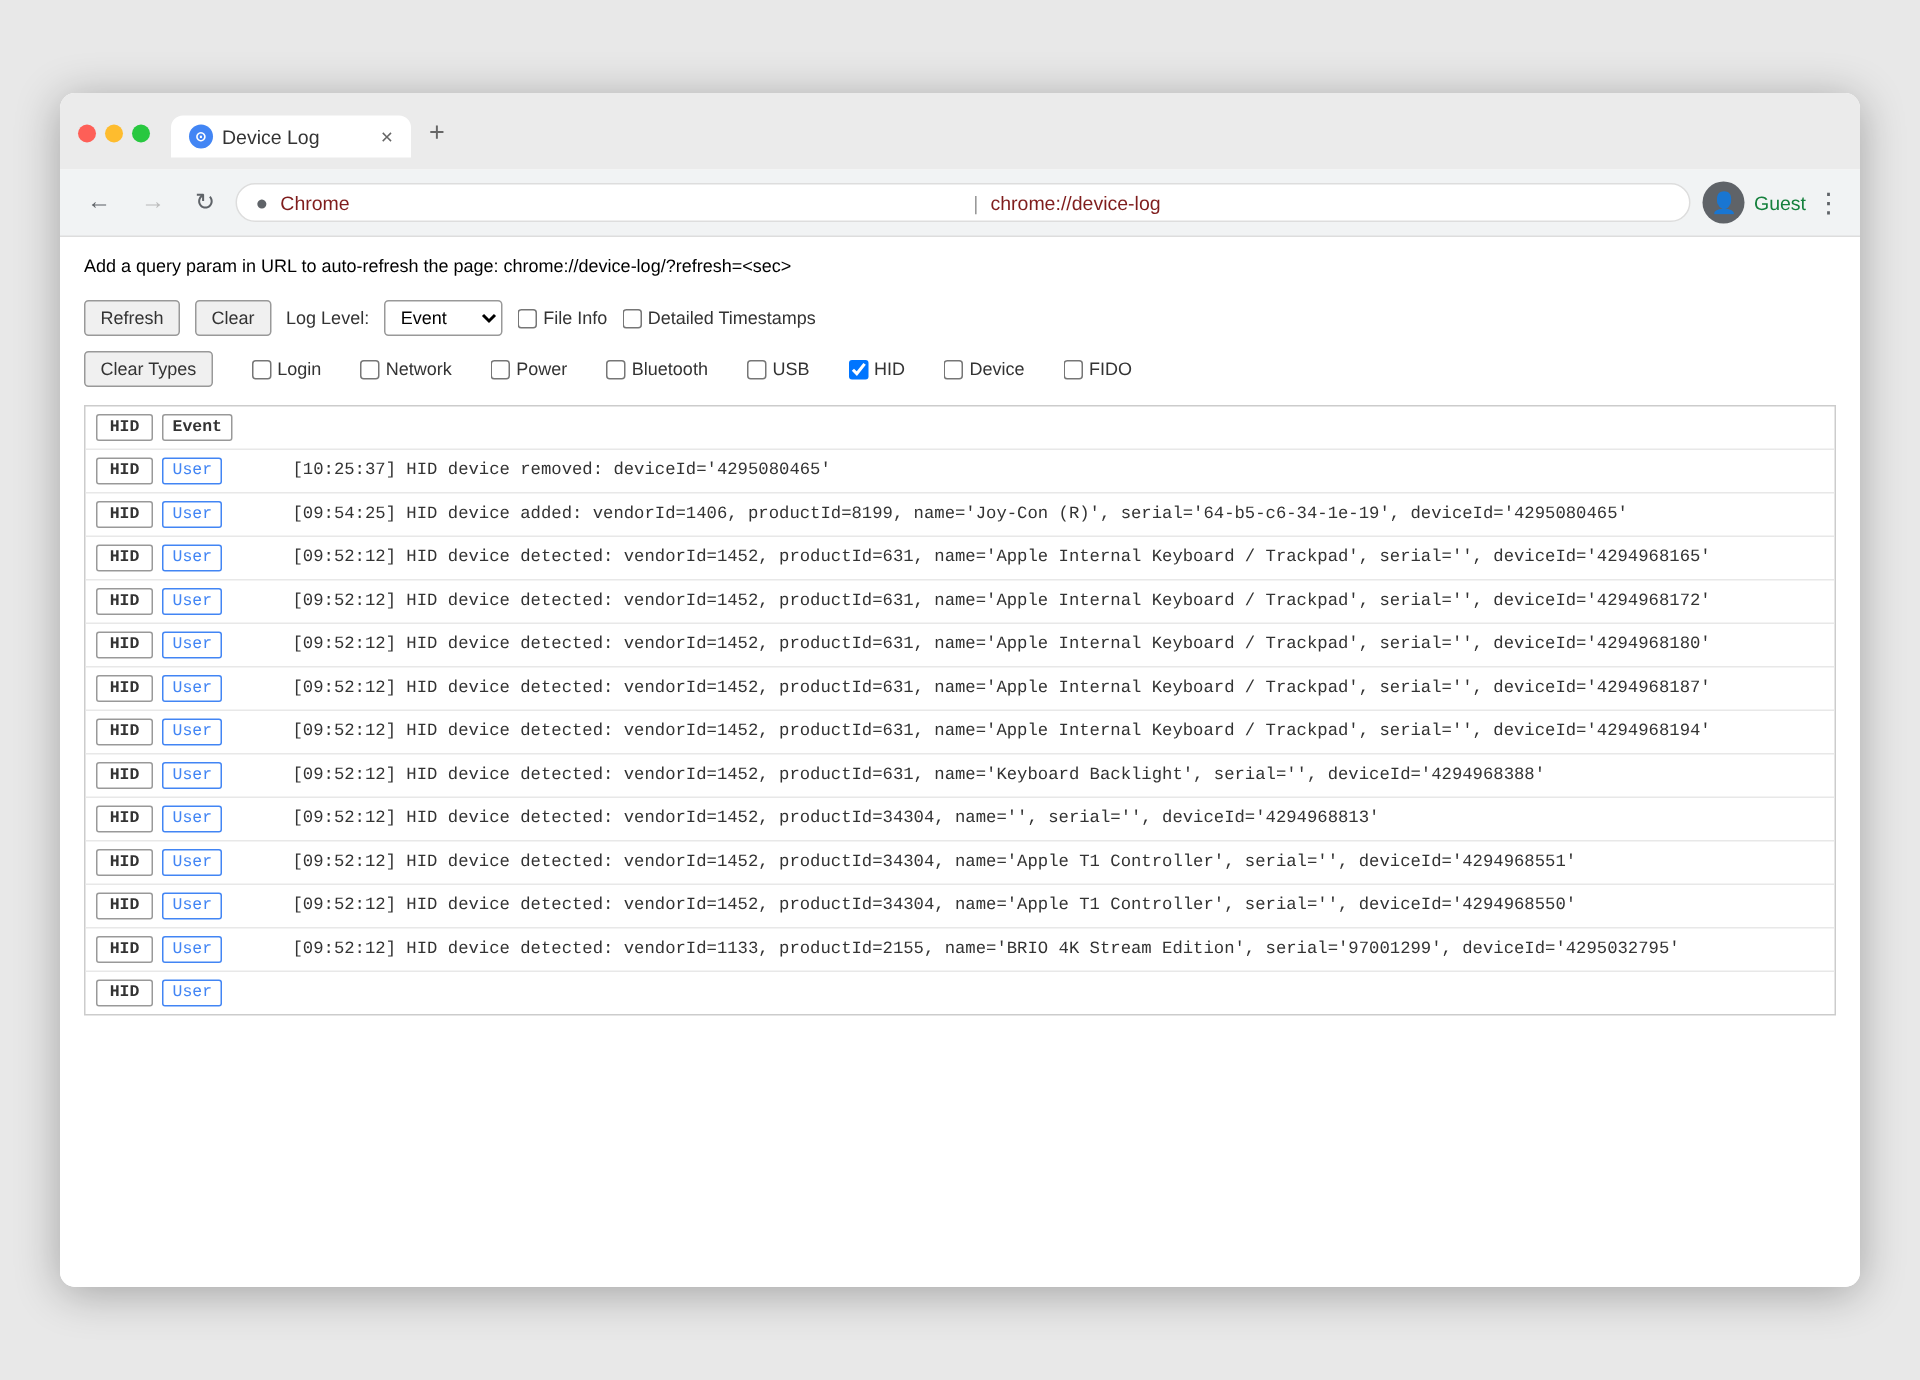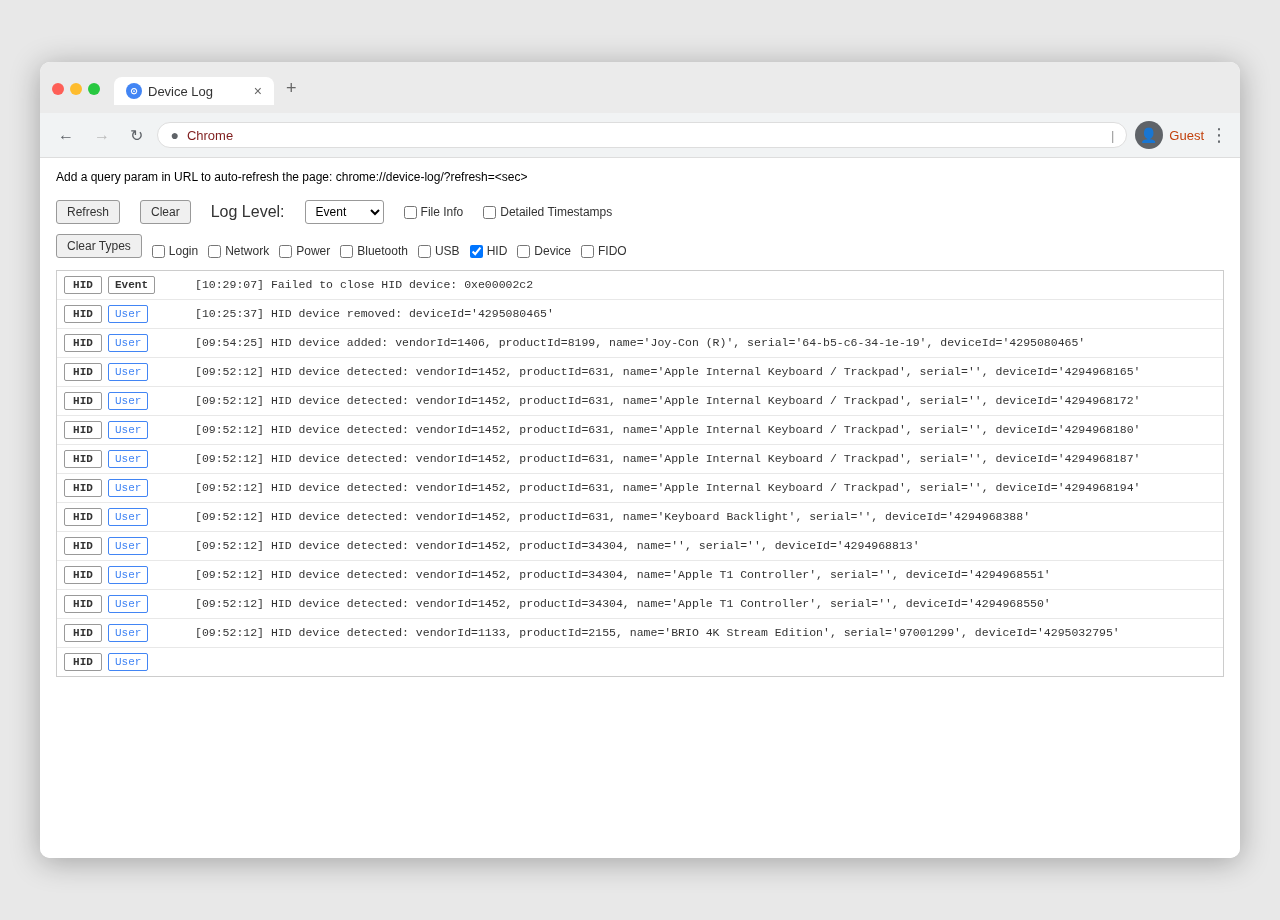--- a/index.html
+++ b/index.html
@@ -127,70 +127,70 @@
       width: 28px;
       height: 28px;
       background: #5f6368;
       border-radius: 50%;
       display: flex;
       align-items: center;
       justify-content: center;
       color: white;
       font-size: 14px;
     }
-    .profile-name { font-size: 13px; color: #c2410c; }
+    .profile-name { font-size: 13px; color: #15803d; }
     .menu-btn { font-size: 18px; color: #5f6368; cursor: pointer; }
     
     .content {
       padding: 12px 16px;
       background: #fff;
       min-height: 700px;
     }
     .info-bar {
       font-size: 12px;
       color: #000000;
       margin-bottom: 10px;
     }
     .controls-row {
       display: flex;
       align-items: center;
-      gap: 20px;
+      gap: 10px;
       margin-bottom: 10px;
       flex-wrap: wrap;
       margin-top: 16px;
     }
     .btn {
       padding: 4px 10px;
       border: 1px solid #999;
       border-radius: 3px;
       background: #f0f0f0;
       font-size: 12px;
       cursor: pointer;
       color: #333;
     }
-    .label-text { font-size: 16px; color: #333; }
+    .label-text { font-size: 12px; color: #333; }
     .select-ctrl {
       padding: 3px 6px;
       border: 1px solid #999;
       border-radius: 3px;
       font-size: 12px;
       background: #fff;
     }
     .checkbox-label {
       display: flex;
       align-items: center;
       gap: 4px;
       font-size: 12px;
       color: #333;
       cursor: pointer;
     }
     .types-row {
       display: flex;
-      align-items: flex-end;
-      gap: 10px;
+      align-items: center;
+      gap: 26px;
       margin-bottom: 12px;
       flex-wrap: wrap;
     }
     
     .log-container {
       border: 1px solid #ccc;
       font-size: 12px;
       font-family: 'Courier New', monospace;
     }
     .log-row {
@@ -271,20 +271,21 @@
   </div>
 
   <div class="nav-bar">
     <button class="nav-btn">←</button>
     <button class="nav-btn disabled">→</button>
     <button class="nav-btn">↻</button>
     <div class="address-bar">
       <span class="address-bar-icon">●</span>
       <span class="address-text">Chrome</span>
       <span class="address-sep">|</span>
+      <span class="address-text">chrome://device-log</span>
     </div>
     <div class="profile-area">
       <div class="profile-icon">👤</div>
       <span class="profile-name">Guest</span>
       <span class="menu-btn">⋮</span>
     </div>
   </div>
 
   <div class="content">
     <div class="info-bar">
@@ -345,21 +346,20 @@
         <span>FIDO</span>
       </label>
     </div>
 
     <div class="log-container" id="log-rows">
     <div class="log-row">
           <div class="log-badges">
             <span class="badge badge-hid">HID</span>
             <span class="badge badge-event">Event</span>
           </div>
-          <div class="log-message">[10:29:07] Failed to close HID device: 0xe00002c2</div>
         </div>
         <div class="log-row">
           <div class="log-badges">
             <span class="badge badge-hid">HID</span>
             <span class="badge badge-type">User</span>
           </div>
           <div class="log-message">[10:25:37] HID device removed: deviceId='4295080465'</div>
         </div>
         <div class="log-row">
           <div class="log-badges">

